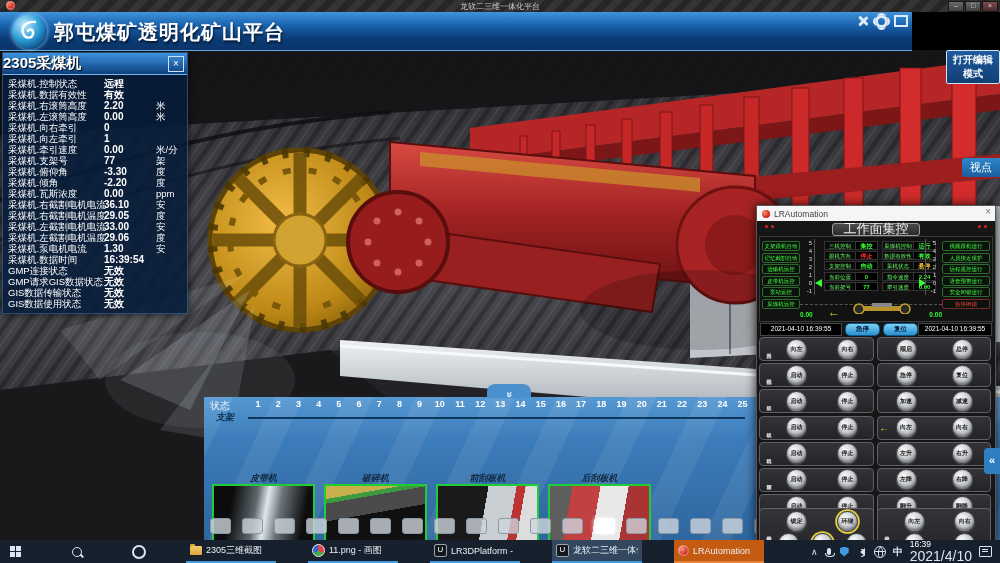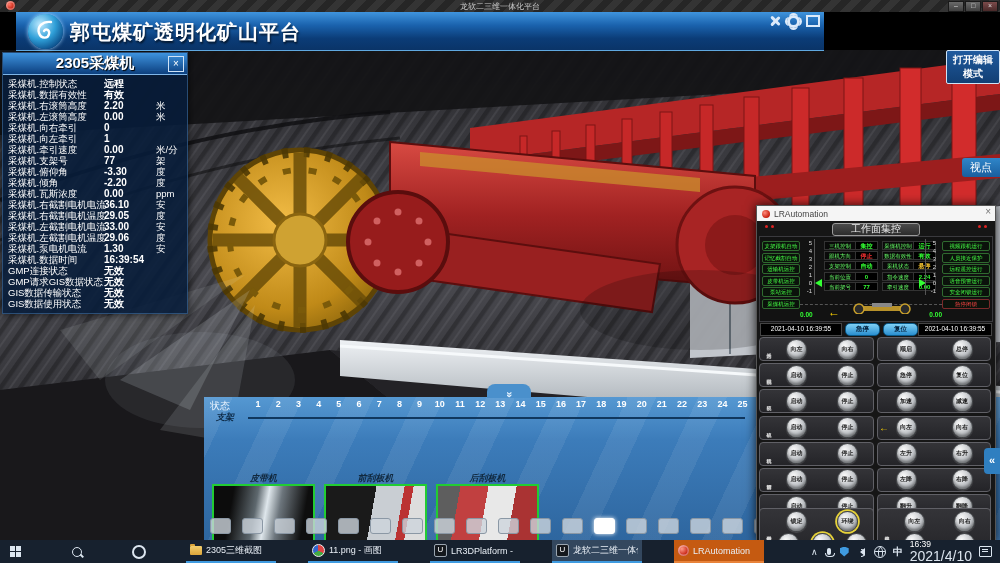--- a/index.html
+++ b/index.html
@@ -10,21 +10,21 @@
   .os-titlebar{left:0;top:0;width:1000px;height:12px;z-index:40;
     background:repeating-linear-gradient(135deg,#343434 0 7px,#262626 7px 14px);}
   .os-title{position:absolute;left:0;right:0;top:1px;text-align:center;font-size:8px;color:#c8c8c8;}
   .os-appdot{position:absolute;left:6px;top:1px;width:9px;height:9px;border-radius:50%;
     background:radial-gradient(circle at 35% 35%,#ff7b6b,#c21807 70%);box-shadow:inset 0 0 0 1.5px rgba(255,255,255,.35);}
   .os-ctl{position:absolute;top:1px;width:14px;height:9px;background:linear-gradient(#6a6a6a,#3f3f3f);
     border:1px solid #191919;color:#ddd;font-size:7px;line-height:8px;text-align:center;}
   .os-min{right:36px}.os-max{right:19px}.os-close{right:2px;background:linear-gradient(#7b4a4a,#4a2a2a);}
 
   
-  .hdr{left:16px;top:12px;width:808px;height:38px;z-index:39;
+  .hdr{left:0;top:12px;width:912px;height:38px;z-index:39;
     background:linear-gradient(#3f94dd 0%,#1a62ad 35%,#0b3c77 70%,#0a3468 100%);
     border-bottom:1px solid #5fa8e0;}
   .logo{position:absolute;left:12px;top:2px;width:35px;height:35px;border-radius:50%;
     background:radial-gradient(circle at 35% 30%,#bfeaff,#2f9fd8 45%,#0a4a86 80%);
     box-shadow:0 0 4px #9fd4ff;}
   .logo svg{position:absolute;left:4px;top:4px;}
   .hdr-title{position:absolute;left:54px;top:7px;font-size:20px;font-weight:900;color:#fff;
     letter-spacing:1px;text-shadow:1px 2px 2px rgba(0,0,0,.6);}
   .menu{position:absolute;left:230px;top:11px;display:flex;gap:26px;}
   .menu-item{font-size:13px;font-weight:bold;color:#eaf4ff;text-shadow:1px 1px 1px rgba(0,0,0,.5);cursor:pointer;white-space:nowrap;}
@@ -41,21 +41,21 @@
   .vp-tab{left:962px;top:158px;z-index:20;background:linear-gradient(#2f86c9,#1a5e9e);color:#fff;font-size:11px;
     padding:2px 8px;border-radius:3px 0 0 3px;cursor:pointer;}
 
   
   .scene{left:0;top:50px;width:1000px;height:490px;z-index:0;}
 
   
   .mpanel{left:2px;top:52px;width:184px;z-index:25;background:rgba(7,28,58,.88);
     box-shadow:0 0 8px rgba(0,0,0,.7);border:1px solid rgba(90,150,210,.4);}
   .mpanel-hd{height:21px;background:linear-gradient(#3e93de,#0c3f7e);display:flex;align-items:center;
-    justify-content:center;position:relative;border-bottom:1px solid #7fb6e8;}
+    position:relative;border-bottom:1px solid #7fb6e8;}
   .mpanel-title{color:#fff;font-size:15px;font-weight:bold;text-shadow:1px 1px 1px #000;}
   .mpanel-x{position:absolute;right:3px;top:3px;width:14px;height:14px;border:1px solid #cfe3f7;color:#fff;
     font-size:10px;line-height:13px;text-align:center;cursor:pointer;}
   .mrows{padding:3px 0 4px 0;}
   .mrow{display:flex;height:11px;line-height:11px;font-size:10px;color:#fff;}
   .mlab{width:96px;padding-left:5px;white-space:nowrap;font-size:9.5px;}
   .mval{width:52px;font-weight:bold;}
   .munit{flex:1;font-size:9.5px;}
 
   
@@ -93,21 +93,21 @@
   .lrwin{left:756px;top:205px;width:238px;height:335px;z-index:30;background:#0f0f0f;
     box-shadow:0 0 10px rgba(0,0,0,.8);border:1px solid #555;}
   .lr-tb{height:15px;background:#f5f5f5;display:flex;align-items:center;position:relative;}
   .lr-dot{width:8px;height:8px;border-radius:50%;margin:0 4px 0 5px;
     background:radial-gradient(circle at 35% 35%,#ff8a7a,#c21807 75%);}
   .lr-title{font-size:8.5px;color:#444;}
   .lr-x{position:absolute;right:4px;top:0;font-size:10px;color:#777;cursor:pointer;}
   .lr-body{position:absolute;left:0;top:15px;right:0;bottom:0;background:#161616;}
   .lr-tab{position:absolute;left:50%;transform:translateX(-50%);top:2px;width:86px;height:11px;
     background:linear-gradient(#4a4a4a,#2c2c2c);border:1px solid #9a9a9a;border-radius:3px;
-    color:#eee;font-size:10px;text-align:center;line-height:10px;}
+    color:#eee;font-size:13px;text-align:center;line-height:10px;}
   .lr-reddot{position:absolute;top:4px;width:3px;height:3px;border-radius:50%;background:#d22;}
   .lr-cluster{position:absolute;left:2px;top:15px;width:232px;height:84px;background:#121212;border:1px solid #3a3a3e;}
   .lbtns{position:absolute;left:2px;top:4px;width:38px;}
   .rbtns{position:absolute;right:2px;top:4px;width:48px;}
   .gbtn{height:8px;line-height:8px;margin-bottom:1.5px;background:#0b120b;border:1px solid #2f6a2f;border-radius:2px;
     color:#4f4;font-size:5.5px;text-align:center;white-space:nowrap;overflow:hidden;cursor:pointer;}
   .gbtn.red{color:#f44;border-color:#7a2a2a;}
   .scale{position:absolute;top:2px;width:12px;border-right:1px solid #555;}
   .scaleL{left:42px;} .scaleR{right:54px;border-right:none;border-left:1px solid #555;}
   .snum{display:block;height:8px;line-height:8px;font-size:6px;color:#ddd;text-align:right;padding-right:2px;}
@@ -533,20 +533,24 @@
       <div class="sq-col">
       <span class="sq-num">25</span>
       <span class="sq"></span>
     </div>
     </div>
   <div class="abs cams">
       <div class="cam cam-belt">
       <span class="cam-label">皮带机</span>
       <div class="thumb"></div>
     </div>
+      <div class="cam cam-crusher">
+      <span class="cam-label">破碎机</span>
+      <div class="thumb"></div>
+    </div>
       <div class="cam cam-front">
       <span class="cam-label">前刮板机</span>
       <div class="thumb"></div>
     </div>
       <div class="cam cam-rear">
       <span class="cam-label">后刮板机</span>
       <div class="thumb"></div>
     </div>
     </div>
   <div class="abs pager">

